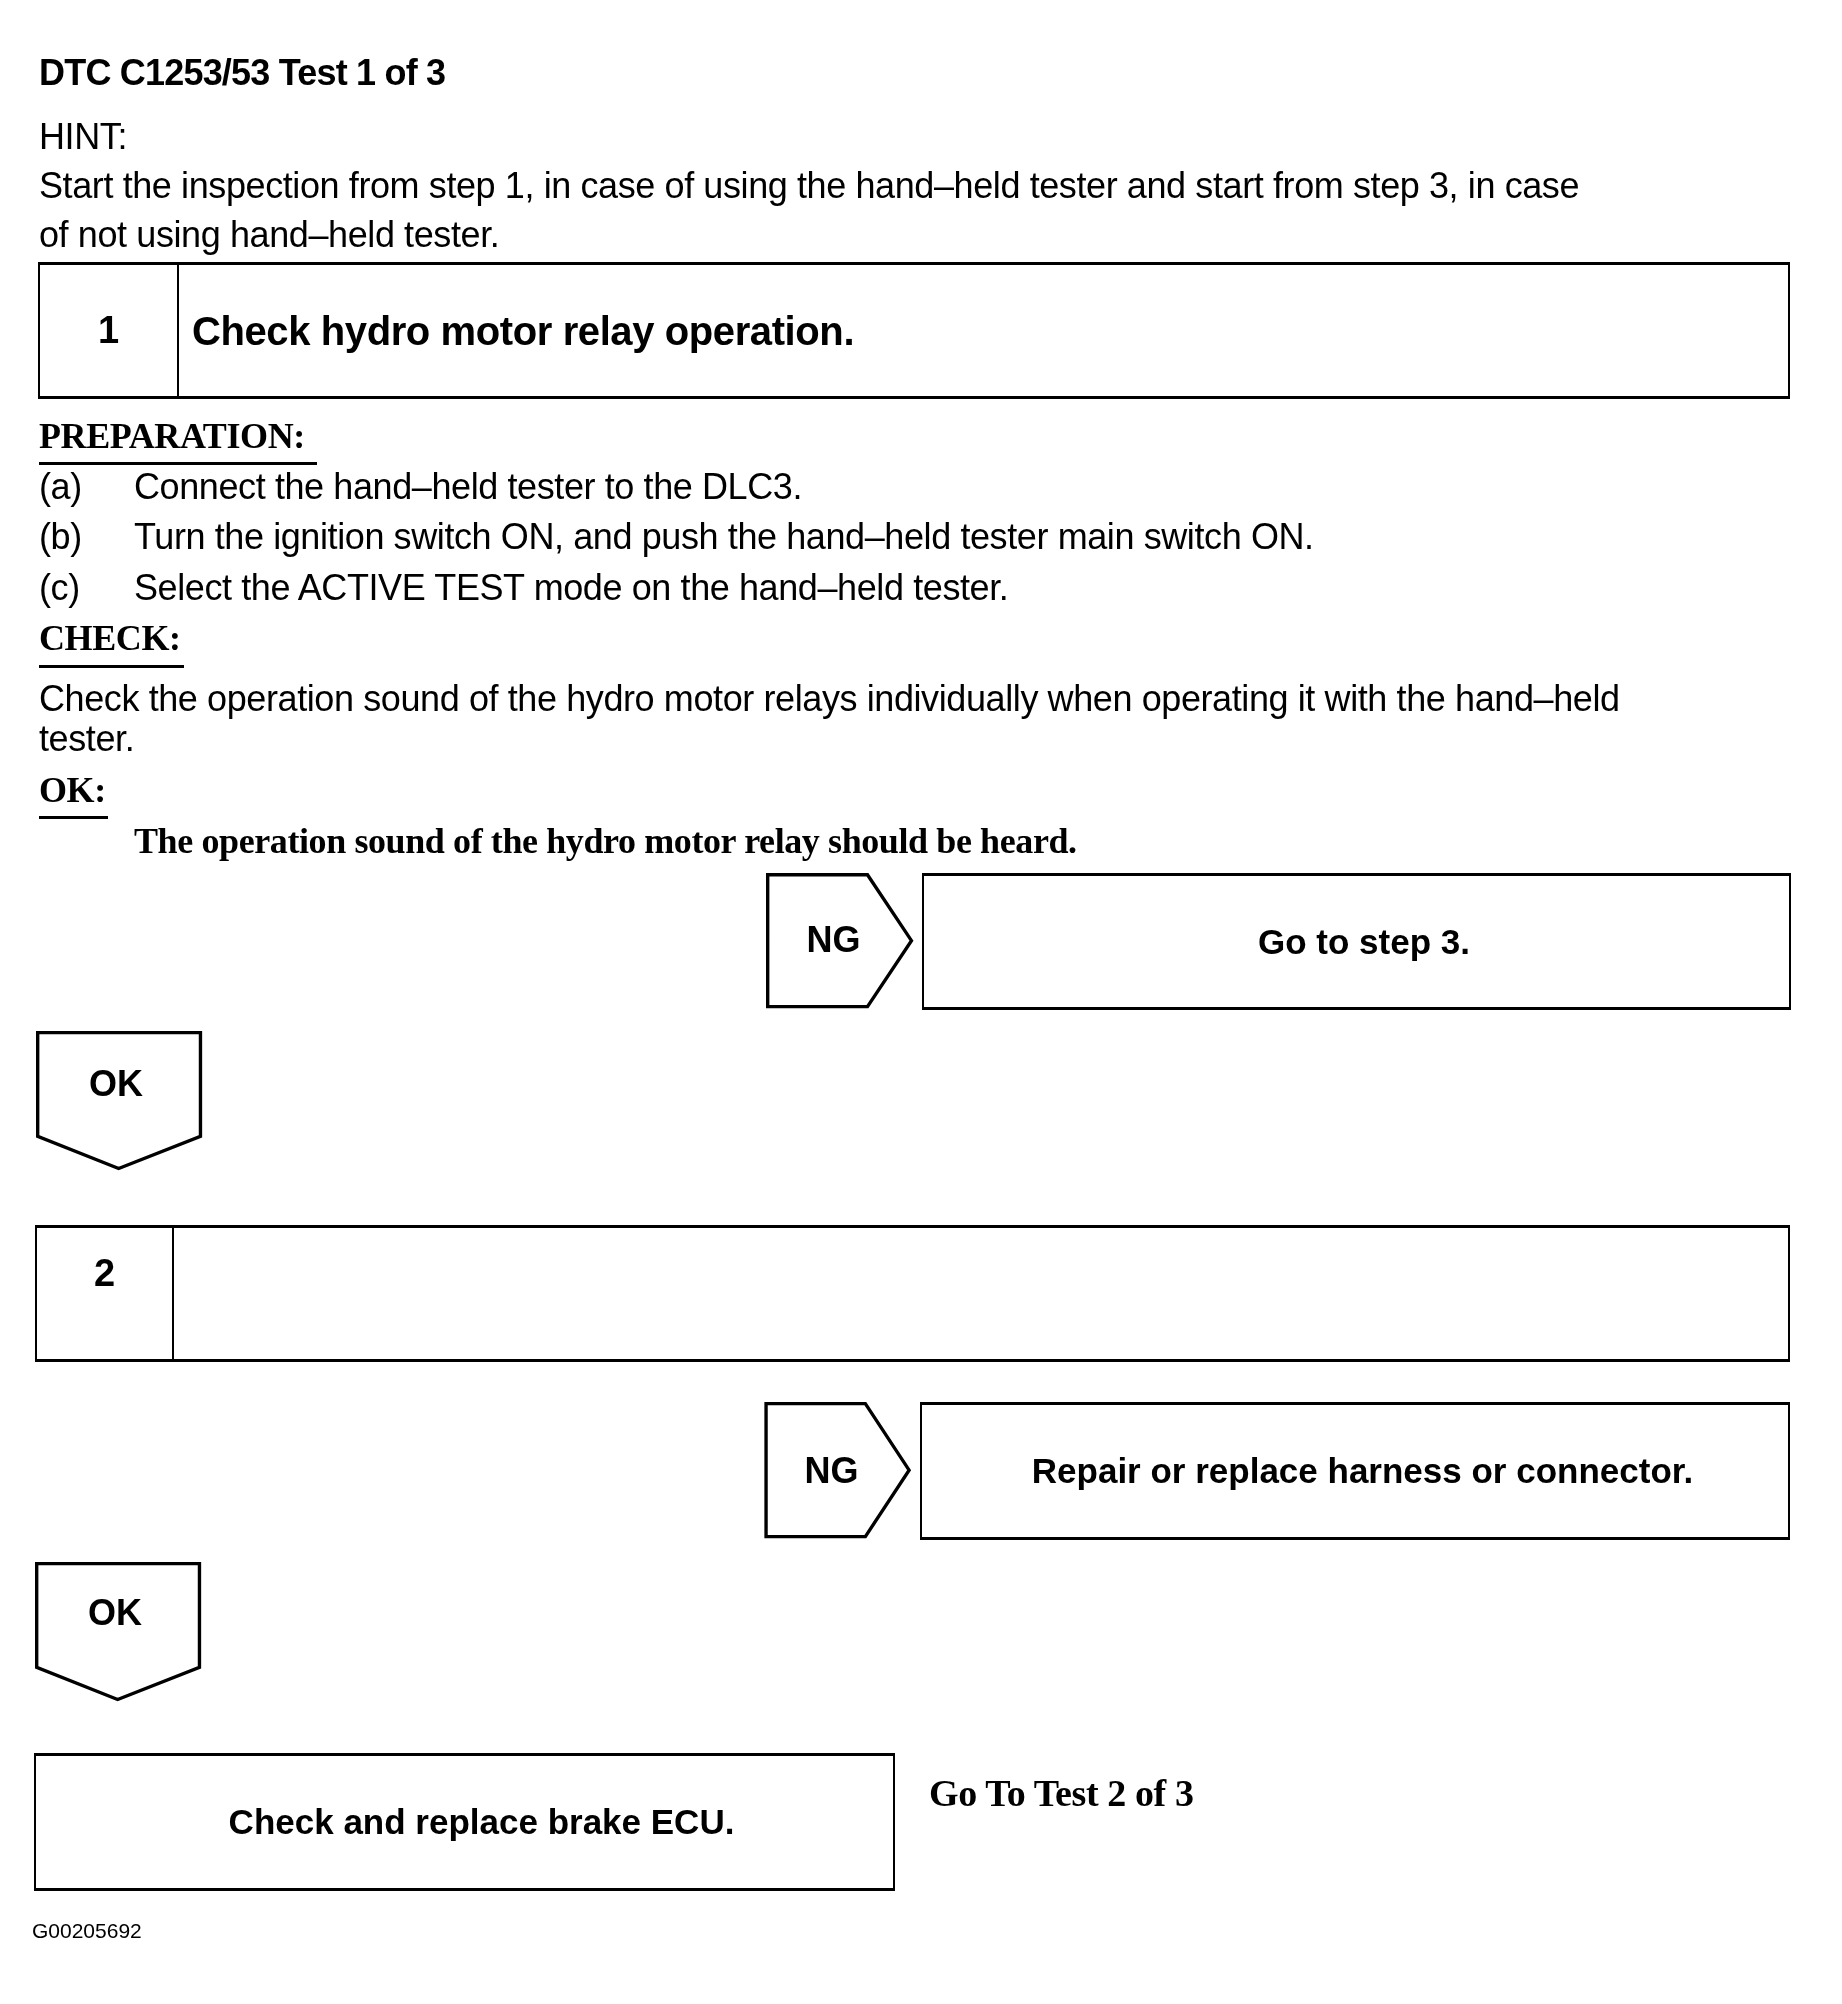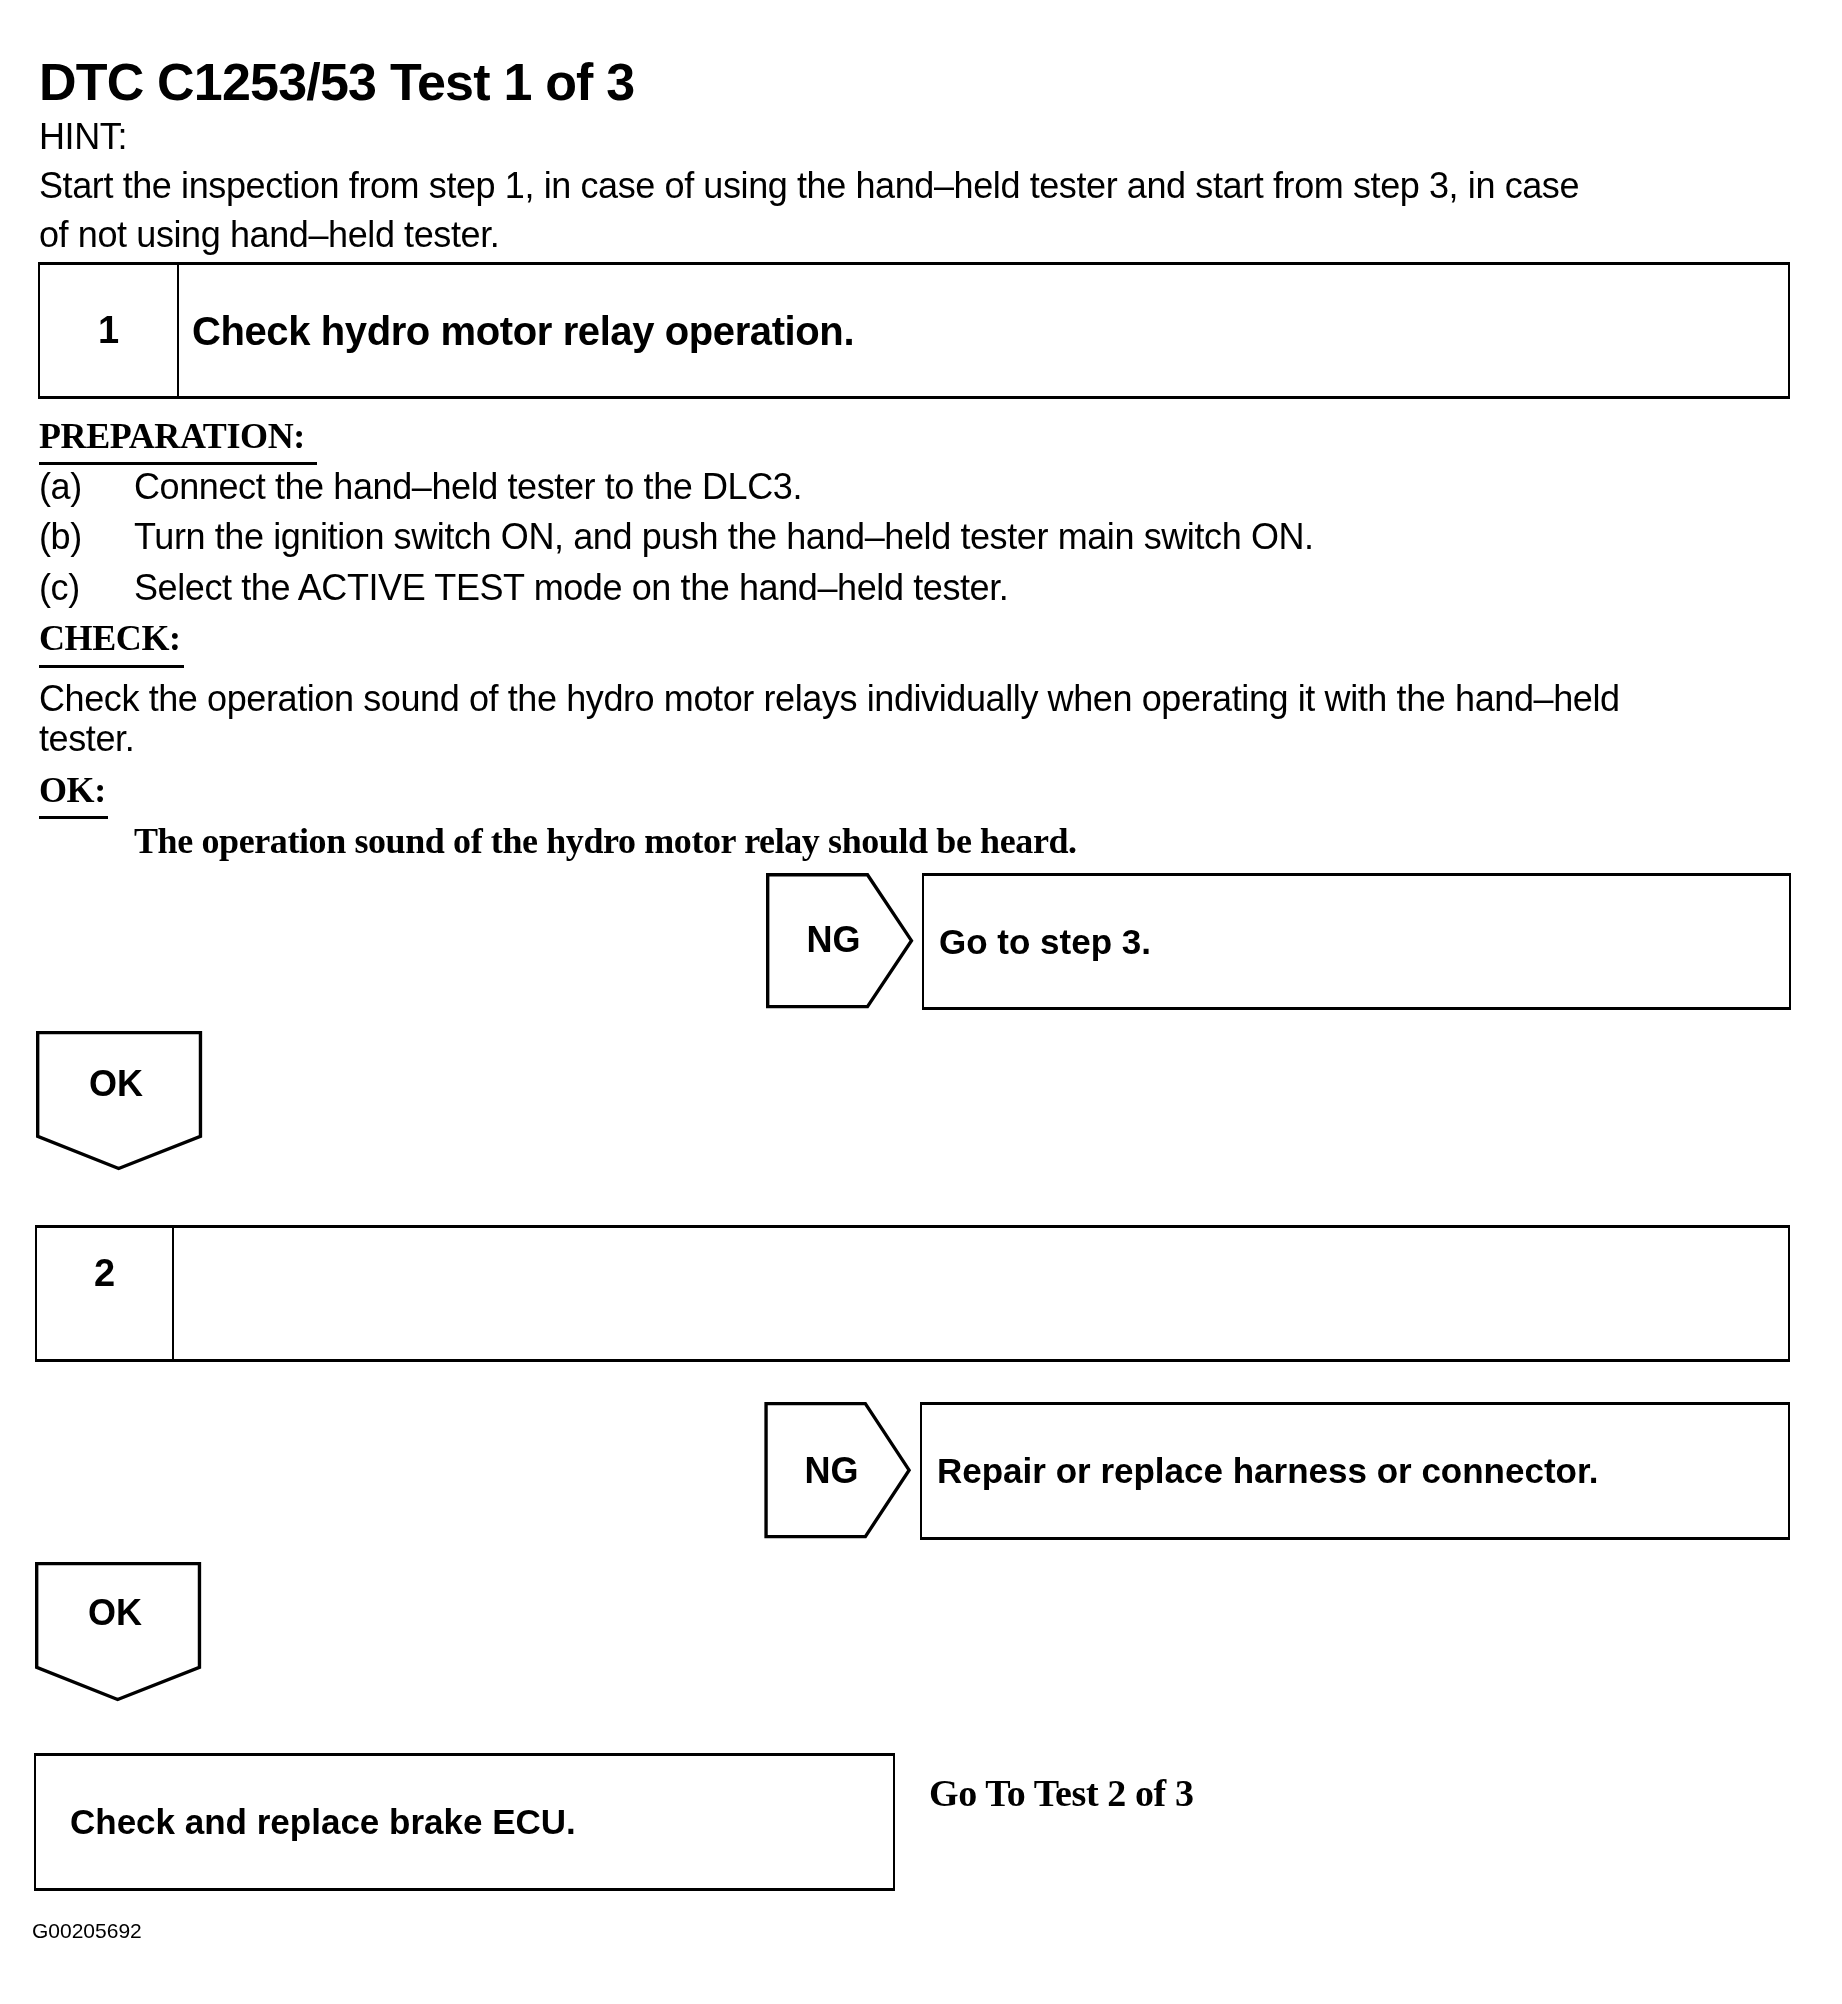--- a/index.html
+++ b/index.html
@@ -1,26 +1,26 @@
 <!DOCTYPE html>
 <html style="font-size:13.5px"><head>
 <meta charset="utf-8">
 <style>
   html, body { margin:0; padding:0; background:#ffffff; }
   body { width:1843px; height:2005px; position:relative; overflow:hidden;
          font-family:"Liberation Sans", sans-serif; color:#000; }
   .abs { position:absolute; }
-  .title { left:39px; top:52px; font-size:52px; font-weight:bold; letter-spacing:-0.8px; }
+  .title { left:39px; top:52px; font-size:36px; font-weight:bold; letter-spacing:-0.8px; }
   .plain { font-size:36px; letter-spacing:-0.4px; white-space:nowrap; }
   .bold-h { font-size:36px; font-weight:bold; letter-spacing:-0.4px;font-family:Liberation Serif, serif; }
   .uline { position:absolute; height:2.5px; background:#000; }
   .stepbox { position:absolute; border:3.4px solid #000; border-left-width:2.5px; border-right-width:2.5px; box-sizing:border-box; }
   .stepnum { position:absolute; top:0; bottom:0; border-right:2.5px solid #000; display:flex; align-items:center; justify-content:center; font-size:38px; font-weight:bold; }
   .steptext { position:absolute; font-size:40px; font-weight:bold; letter-spacing:-0.4px; line-height:42px;text-align:center; }
-  .resbox { position:absolute; border:2.5px solid #000; border-top-width:3.4px; border-bottom-width:3.4px; box-sizing:border-box; display:flex; align-items:center; font-size:35px; font-weight:bold; padding-left:15px; }
+  .resbox { position:absolute; border:2.5px solid #000; border-top-width:3.4px; border-bottom-width:3.4px; box-sizing:border-box; display:flex; align-items:center; font-size:35px; font-weight:bold; padding-left:15px;justify-content:center; }
   svg.shape { position:absolute; overflow:visible; }
   .shape-label { position:absolute; font-size:36px; font-weight:bold; text-align:center; }
   .code { left:32px; top:1919px; font-size:21px; }
 </style>
 </head>
 <body>
 
 <div class="abs title">DTC C1253/53 Test 1 of 3</div>
 
 <div class="abs plain" style="left:39px;top:116px;">HINT:</div>

